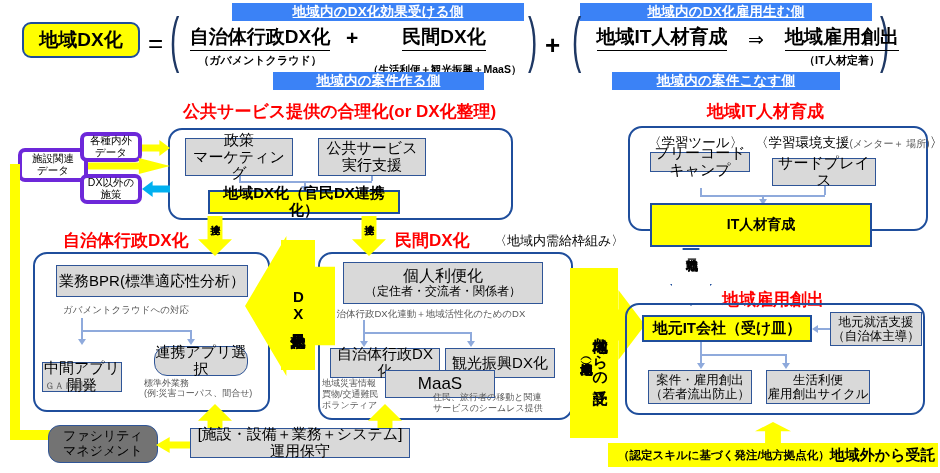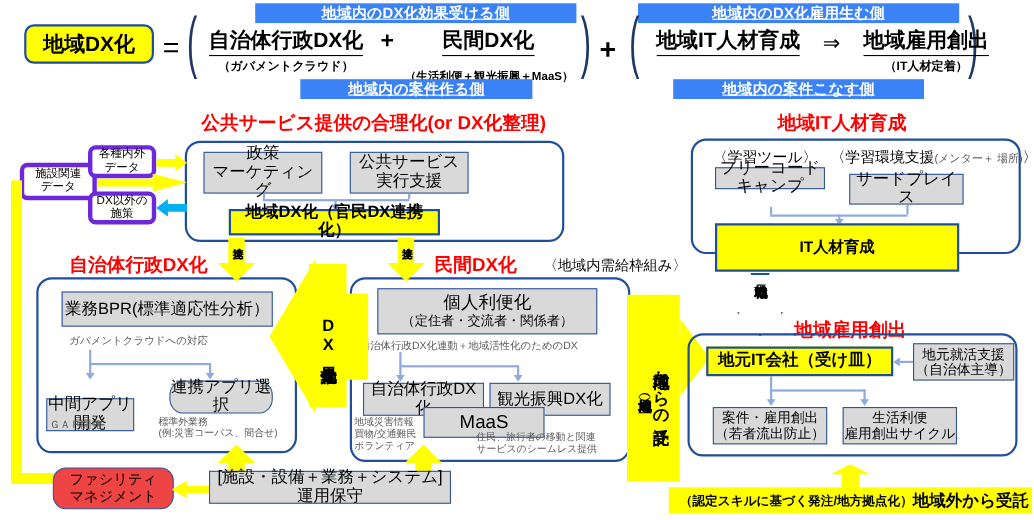--- a/index.html
+++ b/index.html
@@ -304,21 +304,21 @@
 <div class="abs grey-box" style="left:648px;top:370px;width:104px;height:34px;font-size:12.5px;flex-direction:column;">
   <span>案件・雇用創出</span>
   <span>（若者流出防止）</span>
 </div>
 
 <div class="abs grey-box" style="left:766px;top:370px;width:104px;height:34px;font-size:12.5px;flex-direction:column;">
   <span>生活利便</span>
   <span>雇用創出サイクル</span>
 </div>
 
-<div class="abs" style="left:48px;top:425px;width:110px;height:38px;border:1.5px solid #2f5597;border-radius:12px;background:#ef4444;display:flex;flex-direction:column;align-items:center;justify-content:center;font-size:13px;line-height:1.15;white-space:pre-line;">ファシリティ
+<div class="abs" style="left:48px;top:425px;width:110px;height:38px;border:1.5px solid #2f5597;border-radius:12px;background:#737373;display:flex;flex-direction:column;align-items:center;justify-content:center;font-size:13px;line-height:1.15;white-space:pre-line;">ファシリティ
 マネジメント</div>
 
 <div class="abs arrow-left" style="left:156px;top:437px;width:36px;height:16px;"></div>
 
 <div class="abs grey-box" style="left:190px;top:428px;width:220px;height:30px;font-size:15px;">[施設・設備＋業務＋システム]運用保守</div>
 
 <div class="abs arrow-up" style="left:755px;top:422px;width:36px;height:22px;"></div>
 
 <div class="abs yellow-strip" style="left:608px;top:443px;width:330px;height:24px;padding-left:10px;">
   <span style="font-size:11.5px;">（認定スキルに基づく発注/地方拠点化）</span>

